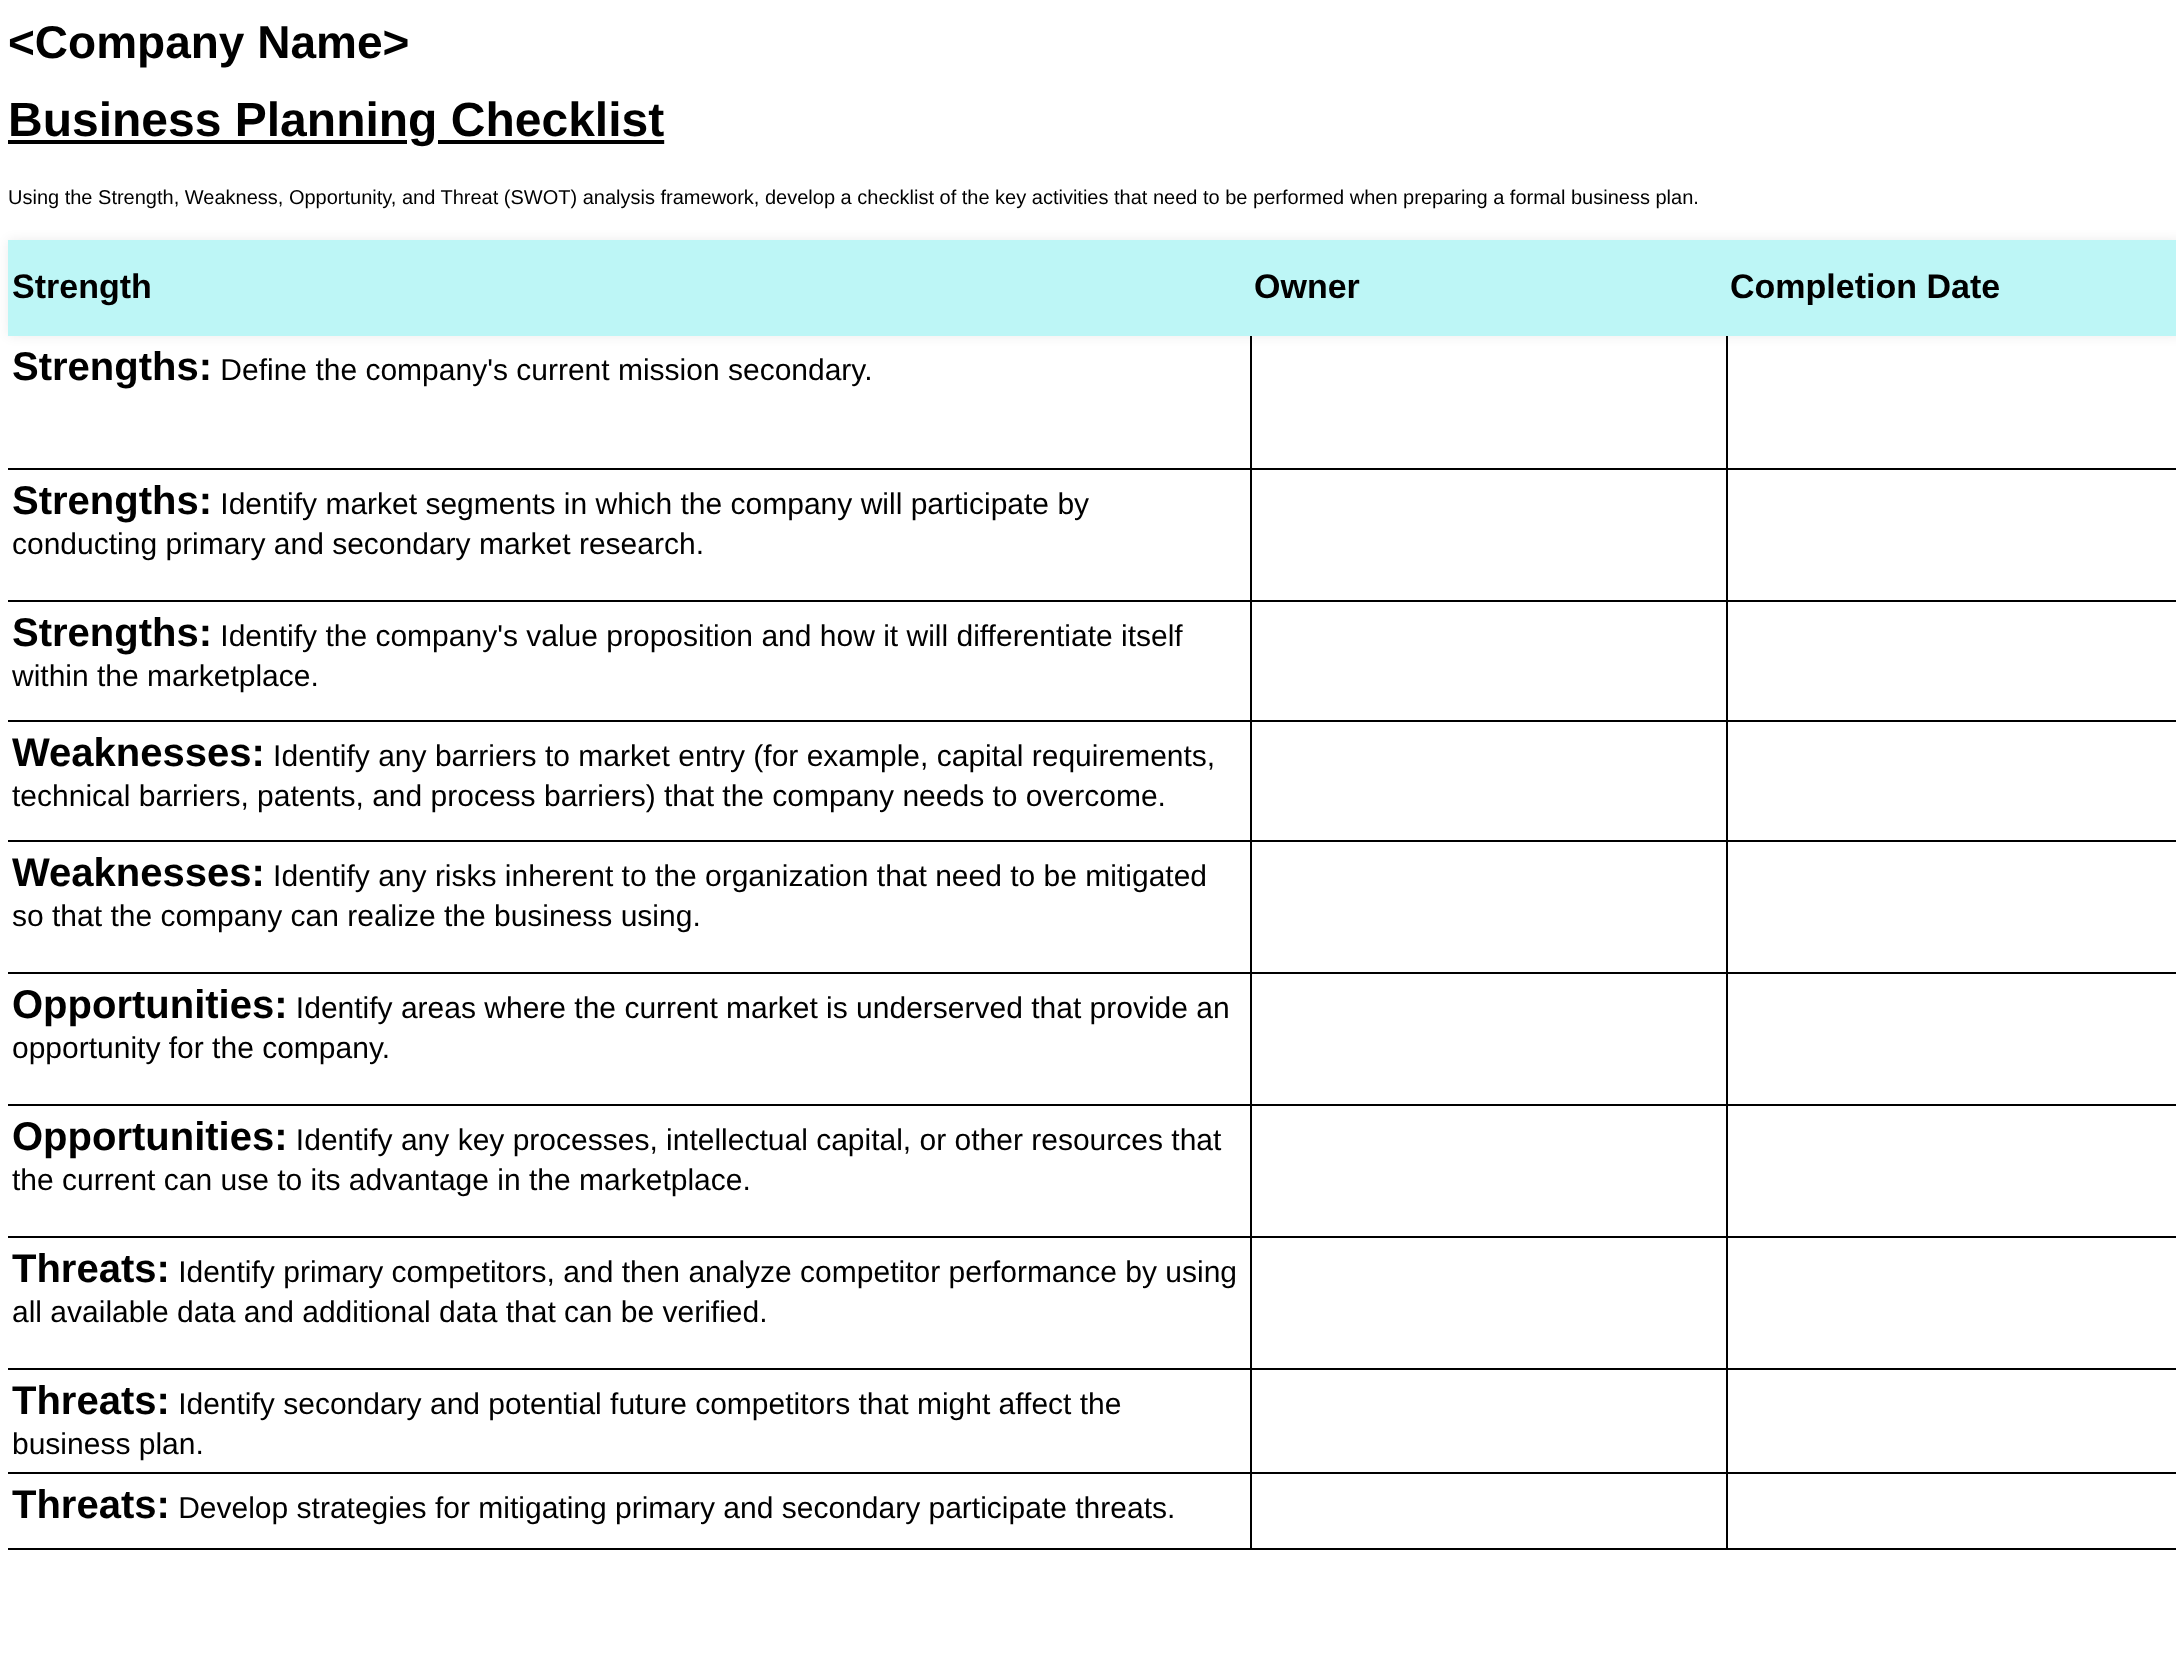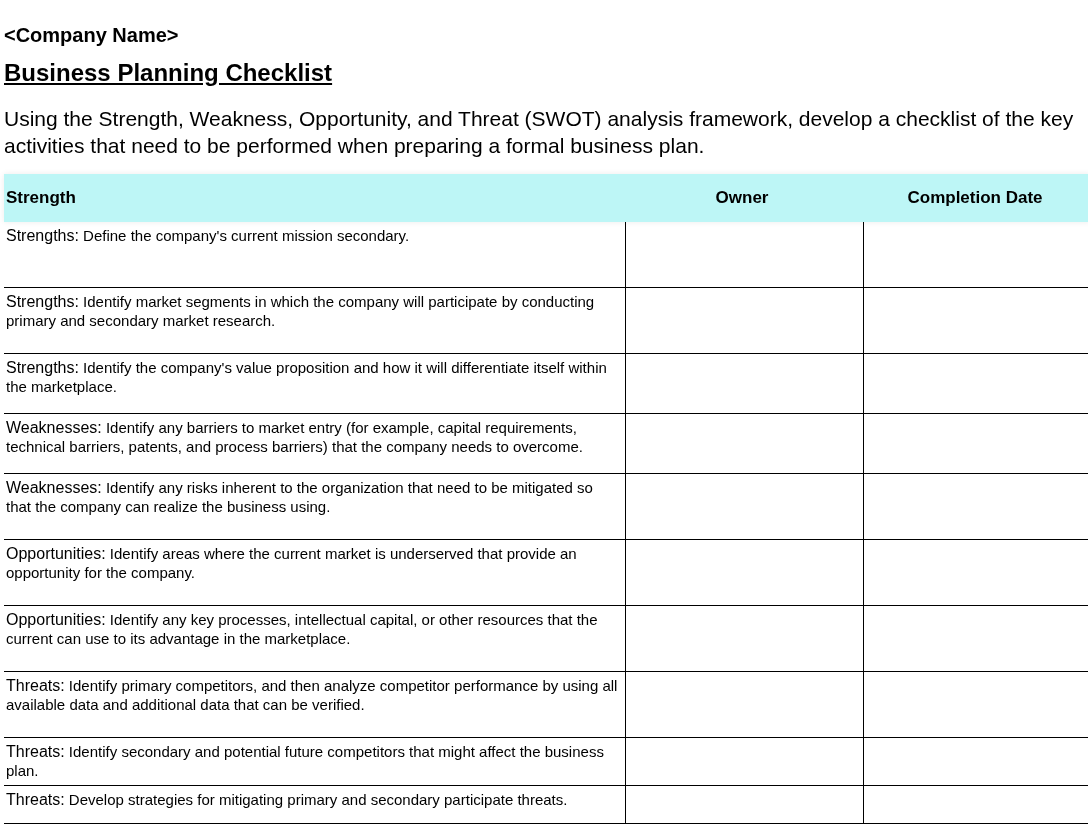--- a/index.html
+++ b/index.html
@@ -4,70 +4,70 @@
 <style>
   body {
     font-family: Arial, Helvetica, sans-serif;
     margin: 0;
     padding: 4px 4px 0 4px;
     background: #fff;
     color: #000;
     width: 1080px;
   }
   .company {
-    font-size: 20px;
+    font-size: 23px;
     font-weight: bold;
-    margin: 20px 0 8px 0;
+    margin: 4px 0 8px 0;
   }
   .title {
     font-size: 24px;
     font-weight: bold;
     text-decoration: underline;
     margin: 12px 0 18px 0;
   }
   .intro {
-    font-size: 21px;
+    font-size: 10px;
     line-height: 1.3;
     margin: 0 0 14px 0;
   }
   table {
     border-collapse: collapse;
     width: 100%;
     table-layout: fixed;
   }
   thead tr {
     background: #bdf6f6;
     box-shadow: 0 0 6px rgba(0,0,0,0.08);
   }
   thead th {
     text-align: left;
     font-size: 17px;
     font-weight: bold;
     padding: 14px 6px 14px 2px;
     border: none;
   }
   thead th.owner, thead th.cdate {
-    text-align: center;
+    text-align: left;
   }
   th.activity { width: 613px; }
   th.owner    { width: 230px; }
   th.cdate    { width: 220px; }
   tbody td {
     vertical-align: top;
     font-size: 15px;
     line-height: 1.25;
     border-bottom: 1px solid #000;
     padding: 4px 6px 4px 2px;
   }
   tbody td.owner-cell, tbody td.cdate-cell {
     border-left: 1px solid #000;
   }
   .cat {
-    font-weight: normal;
-    font-size: 16px;
+    font-weight: bold;
+    font-size: 20px;
   }
   .row-h { height: 66px; }
   .row-m { height: 60px; }
   .row-s { height: 38px; }
 </style>
 </head>
 <body>
 
 <div class="company">&lt;Company Name&gt;</div>
 <div class="title">Business Planning Checklist</div>

